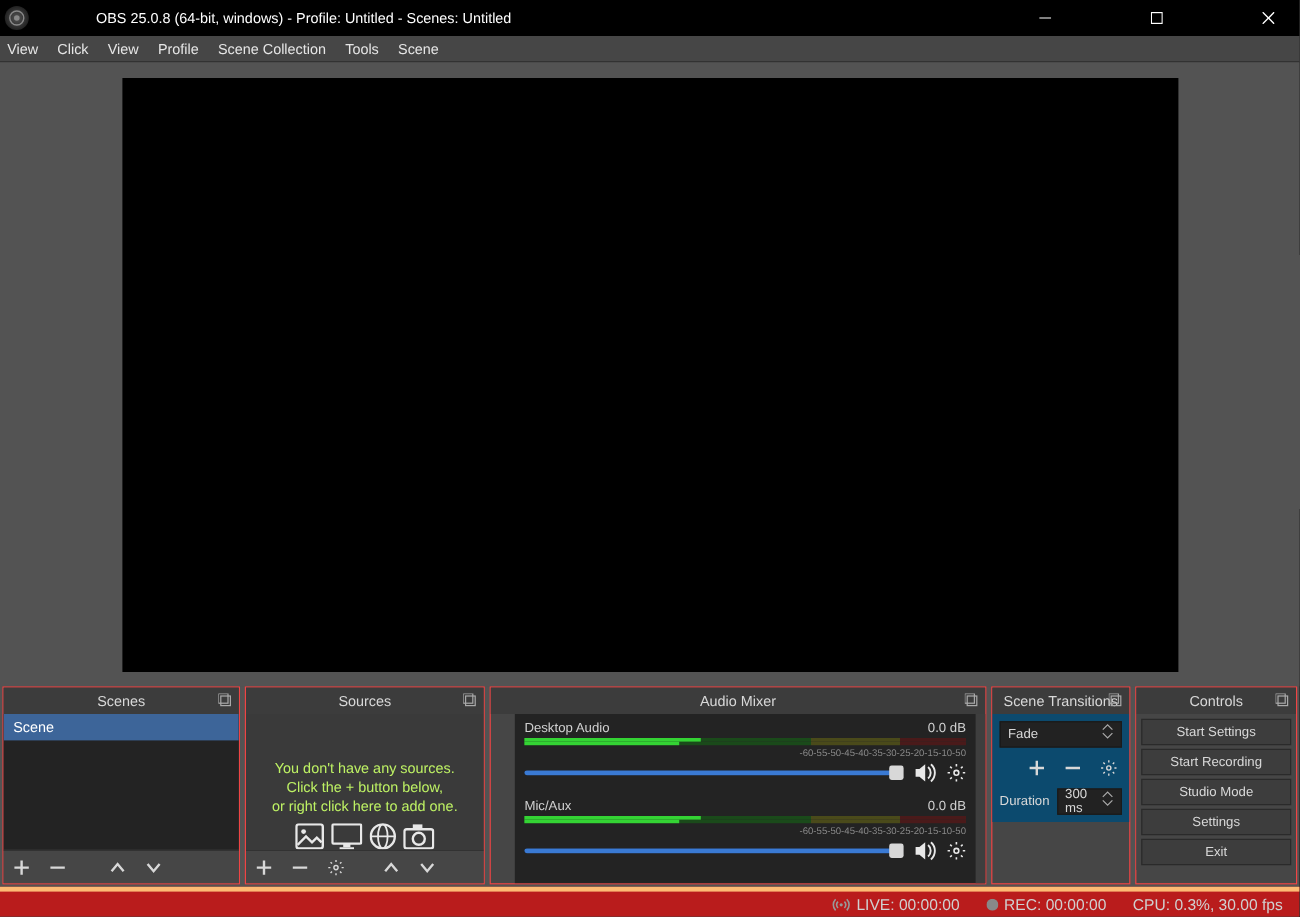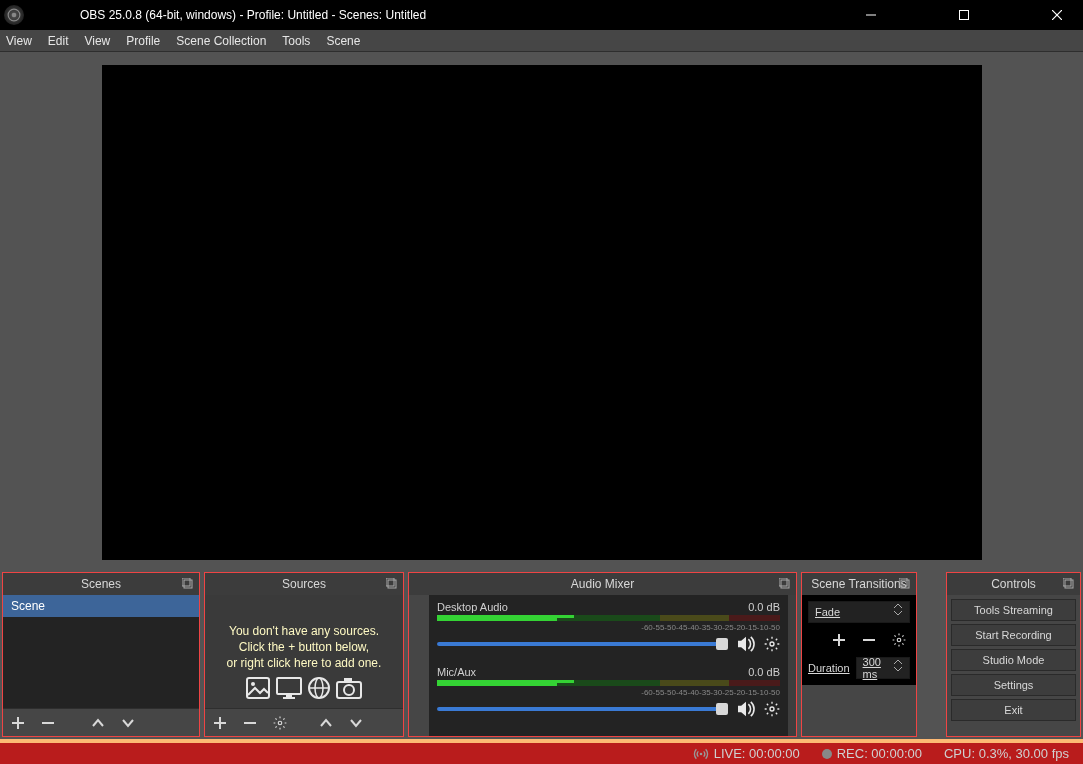--- a/index.html
+++ b/index.html
@@ -12,43 +12,43 @@
 .menubar { background: #464646; height: 22px; display: flex; align-items: center; padding: 0 6px; gap: 16px; border-bottom: 1px solid #2e2e2e; }
 .menubar span { color: #e6e6e6; font-size: 12px; }
 .preview-area { flex: 1; display: flex; align-items: center; justify-content: center; background: #535353; padding: 8px 0; min-height: 0; }
 .preview-canvas { background: #000; width: 880px; height: 495px; }
 .docks { display: flex; gap: 4px; padding: 0 2px 2px 2px; height: 167px; }
 .dock { background: #464646; display: flex; flex-direction: column; border: 1px solid #ef4444; }
 .dock.scenes { width: 198px; }
 .dock.sources { width: 200px; }
 .dock.mixer { flex: 1; }
 .dock.sct { width: 116px; }
-.dock.controls { width: 135px; margin-left: 25px; }
+.dock.controls { width: 135px; }
 .dock-header { height: 22px; background: #3c3c3c; display: flex; align-items: center; justify-content: center; position: relative; font-size: 12px; color: #d8d8d8; }
 .dock-header .popout { position: absolute; right: 2px; top: 2px; width: 18px; height: 18px; display:flex; align-items:center; justify-content:center; }
 .dock-body { flex: 1; background: #232323; overflow: hidden; position: relative; }
-.sources-body { background: #3a3a3a; display:flex; flex-direction:column; align-items:center; justify-content:center; padding-top:18px; text-align:center; color:#fef9c3; font-size:12px; line-height:16px;}
+.sources-body { background: #3a3a3a; display:flex; flex-direction:column; align-items:center; justify-content:flex-end; padding-top:18px; text-align:center; color:#bef264; font-size:12px; line-height:16px;}
 .sources-icons { margin-top:6px; display:flex; gap:6px; }
 .scene-item { background: #3d6599; color: #fff; padding: 4px 8px; font-size: 12px; }
 .dock-toolbar { height: 28px; background: #464646; display: flex; align-items: center; padding: 0 4px; gap: 8px; border-top: 1px solid #2e2e2e; }
 .tb-btn { width: 22px; height: 22px; display:flex; align-items:center; justify-content:center; color:#d8d8d8;}
 .mixer-body { background: #232323; padding: 6px 8px; overflow: hidden; border-right: 8px solid #3e3e3e; margin-left: 20px;}
 .mixer-channel { margin-bottom: 14px; }
 .mixer-row1 { display:flex; justify-content: space-between; font-size: 11px; color:#d0d0d0; margin-bottom: 2px; }
 .meter { height: 6px; position: relative; margin-bottom: 2px; }
 .meter .bg { position:absolute; left:0; top:0; width:100%; height:3px; background: linear-gradient(90deg, #1a4a1a 0%, #1a4a1a 65%, #4a4a1a 65%, #4a4a1a 85%, #4a1a1a 85%, #4a1a1a 100%); }
 .meter .bg2 { position:absolute; left:0; top:3px; width:100%; height:3px; background: linear-gradient(90deg, #1a4a1a 0%, #1a4a1a 65%, #4a4a1a 65%, #4a4a1a 85%, #4a1a1a 85%, #4a1a1a 100%); }
 .meter .fg { position:absolute; left:0; top:0; width:40%; height:3px; background:#34d334;}
 .meter .fg2 { position:absolute; left:0; top:3px; width:35%; height:3px; background:#34d334;}
 .meter-ticks { display:flex; justify-content:flex-end; font-size:8px; color:#888; margin-bottom:4px;}
 .slider-row { display:flex; align-items:center; gap:8px;}
 .slider-track { flex:1; height:4px; background:#17161a; border-radius:2px; position:relative;}
 .slider-fill { position:absolute; left:0; top:0; height:100%; width:98%; background:#3a7ad4; border-radius:2px;}
 .slider-thumb { position:absolute; right:0; top:-4px; width:12px; height:12px; background:#d8d8d8; border-radius:2px;}
-.sct-body { background:#000000; padding:6px 6px; display:flex; flex-direction:column; gap:6px;text-decoration:underline; }
+.sct-body { background:#0c4a6e; padding:6px 6px; display:flex; flex-direction:column; gap:6px; }
 .select { background:#222; color:#d8d8d8; height:22px; display:flex; align-items:center; padding:0 6px; font-size:11px; position:relative; border:1px solid #1a1a1a;}
 .select .spin { position:absolute; right:2px; top:1px; width:14px; display:flex; flex-direction:column; gap:1px;}
 .sct-icons { display:flex; justify-content:flex-end; gap:8px; }
 .sct-duration { display:flex; align-items:center; gap:6px; font-size:11px;justify-content:flex-end;}
 .sct-duration .select { flex:1; justify-content:flex-end; padding-right:20px;}
 .controls-body { background:#464646; padding:4px; display:flex; flex-direction:column; gap:3px;}
 .ctrl-btn { background:#3d3d3d; border:1px solid #2a2a2a; color:#d8d8d8; height:22px; display:flex; align-items:center; justify-content:center; font-size:11px;}
 .statusbar { height:25px; background:#b91c1c; border-top:4px solid #fdba74; display:flex; align-items:center; justify-content:flex-end; padding:0 14px; gap:22px; color:#d0d0d0; font-size:13px;}
 .status-item { display:flex; align-items:center; gap:5px;}
 svg { display:block; }
@@ -78,21 +78,21 @@
   <div class="winbtn">
       <svg width="10" height="10">
         <line x1="0" y1="0" x2="10" y2="10" stroke="#fff" stroke-width="1.2"></line>
         <line x1="10" y1="0" x2="0" y2="10" stroke="#fff" stroke-width="1.2"></line>
       </svg>
     </div>
 </div>
 
 <div class="menubar">
   <span>View</span>
-  <span>Edit</span>
+  <span>Click</span>
   <span>View</span>
   <span>Profile</span>
   <span>Scene Collection</span>
   <span>Tools</span>
   <span>Scene</span>
 </div>
 
 <div class="preview-area">
   <div class="preview-canvas"></div>
 </div>
@@ -384,21 +384,21 @@
     <div class="dock-header">
       <span>Controls</span>
       <div class="popout">
           <svg width="12" height="12">
             <rect x="2" y="2" width="8" height="8" fill="none" stroke="#aaa"></rect>
             <rect x="0" y="0" width="8" height="8" fill="none" stroke="#aaa"></rect>
           </svg>
         </div>
     </div>
     <div class="controls-body">
-      <div class="ctrl-btn">Tools Streaming</div>
+      <div class="ctrl-btn">Start Settings</div>
       <div class="ctrl-btn">Start Recording</div>
       <div class="ctrl-btn">Studio Mode</div>
       <div class="ctrl-btn">Settings</div>
       <div class="ctrl-btn">Exit</div>
     </div>
   </div>
 </div>
 
 <div class="statusbar">
   <div class="status-item">

